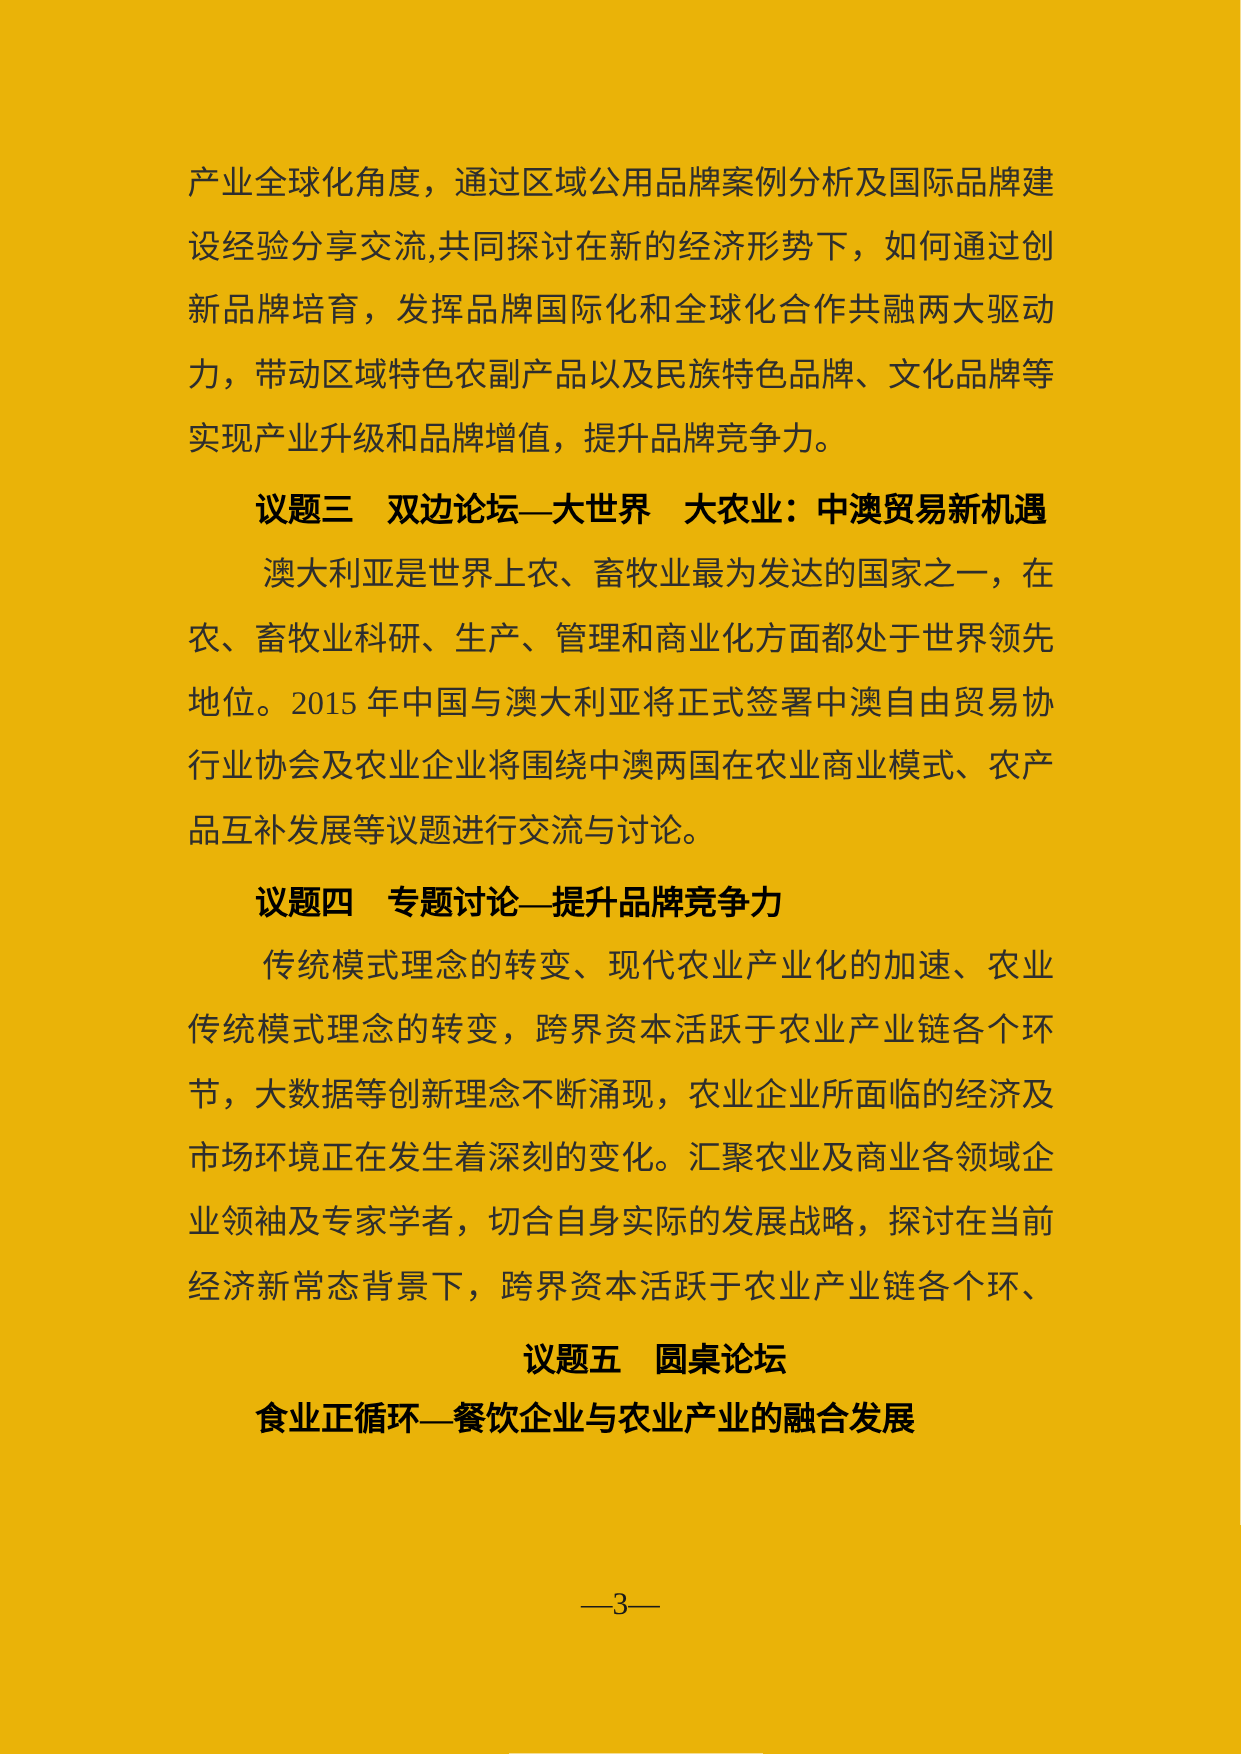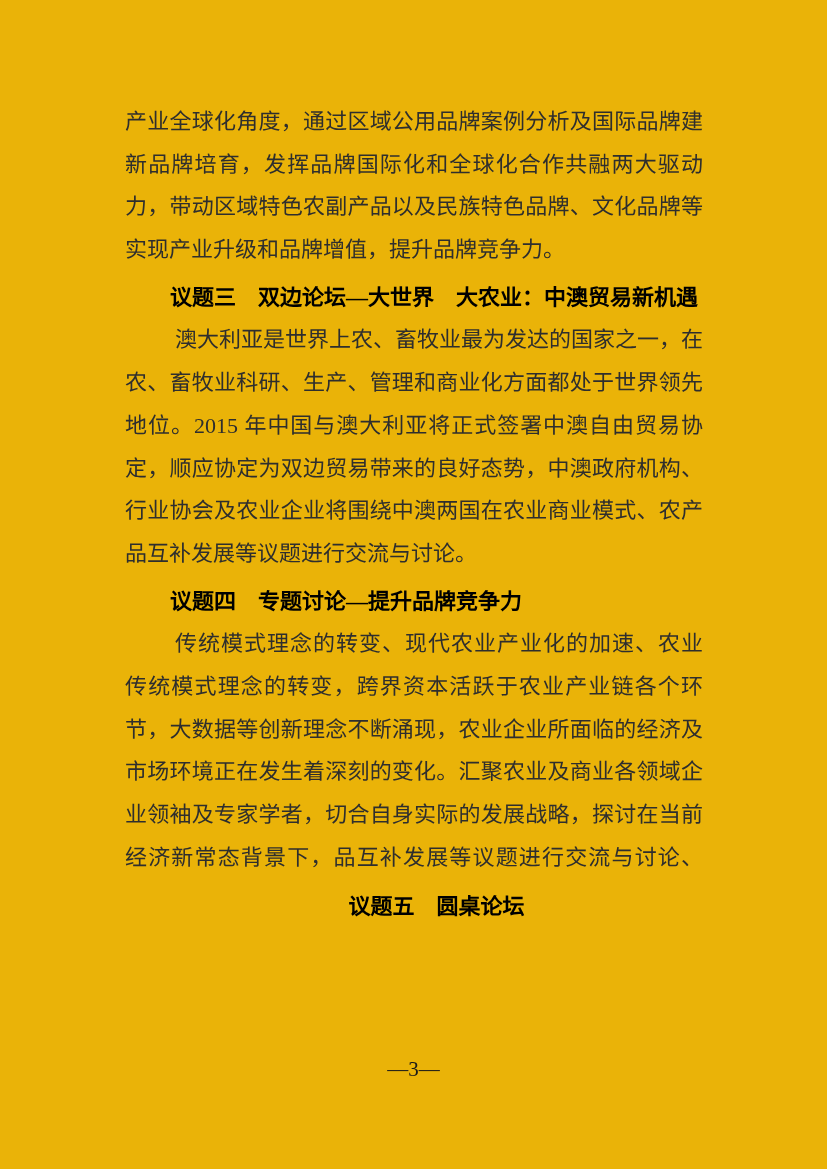--- a/index.html
+++ b/index.html
@@ -57,34 +57,35 @@
     color: #1a1a1a;
     font-family: "Liberation Serif", "DejaVu Serif", serif;
   }
 </style>
 </head>
 <body>
 
 <div class="page">
   <div class="textcol">
     <div class="line just">产业全球化角度，通过区域公用品牌案例分析及国际品牌建</div>
+    <div class="line just">设经验分享交流,共同探讨在新的经济形势下，如何通过创</div>
     <div class="line just">新品牌培育，发挥品牌国际化和全球化合作共融两大驱动</div>
     <div class="line just">力，带动区域特色农副产品以及民族特色品牌、文化品牌等</div>
     <div class="line">实现产业升级和品牌增值，提升品牌竞争力。</div>
     <div class="line heading mt5">议题三　双边论坛—大世界　大农业：中澳贸易新机遇</div>
     <div class="line just indent">澳大利亚是世界上农、畜牧业最为发达的国家之一，在</div>
     <div class="line just">农、畜牧业科研、生产、管理和商业化方面都处于世界领先</div>
     <div class="line just">地位。2015 年中国与澳大利亚将正式签署中澳自由贸易协</div>
-    <div class="line just">定，顺应协定为双边贸易带来的良好态势，中澳政府机构、</div>
     <div class="line just">行业协会及农业企业将围绕中澳两国在农业商业模式、农产</div>
     <div class="line">品互补发展等议题进行交流与讨论。</div>
     <div class="line heading mt5">议题四　专题讨论—提升品牌竞争力</div>
     <div class="line just indent">传统模式理念的转变、现代农业产业化的加速、农业</div>
     <div class="line just">传统模式理念的转变，跨界资本活跃于农业产业链各个环</div>
     <div class="line just">节，大数据等创新理念不断涌现，农业企业所面临的经济及</div>
     <div class="line just">市场环境正在发生着深刻的变化。汇聚农业及商业各领域企</div>
     <div class="line just">业领袖及专家学者，切合自身实际的发展战略，探讨在当前</div>
-    <div class="line just">经济新常态背景下，品互补发展等议题进行交流与讨论、</div>
+    <div class="line just">经济新常态背景下，跨界资本活跃于农业产业链各个环、</div>
     <div class="line heading mt7">议题五　圆桌论坛</div>
+    <div class="line heading mtn4">食业正循环—餐饮企业与农业产业的融合发展</div>
   </div>
 
   <div class="page-number">—3—</div>
 </div>
 
 </body></html>

